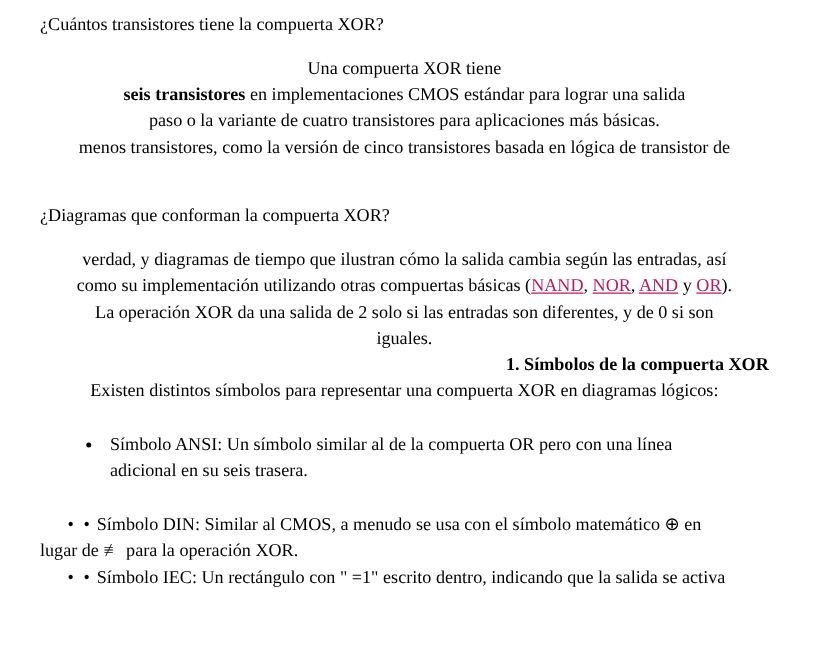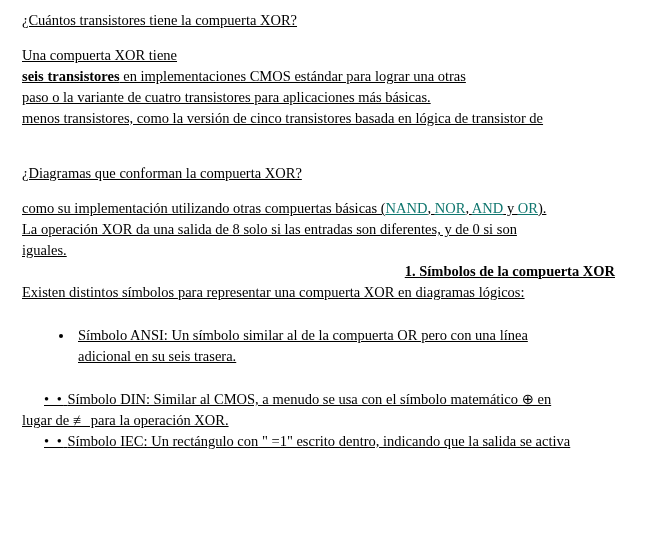--- a/index.html
+++ b/index.html
@@ -10,39 +10,38 @@
   body {
     width: 651px;
     height: 536px;
     font-family: "Liberation Serif", serif;
     color: #000000;
     font-size: 14.5px;
     line-height: 1.45;
     overflow: hidden;
   }
   .page {
-    padding: 10px 18px 0 22px;
+    padding: 10px 18px 0 32px;
     box-sizing: border-box;
     width: 633px;
-    text-decoration: underline;
   }
   .q {
     margin: 0 0 0 0;
     font-size: 14.5px;
   }
   .spacer-sm { height: 14px; }
   .spacer-md { height: 22px; }
   .spacer-lg { height: 34px; }
   p.para {
     margin: 0;
-    text-align: left;
+    text-align: center;
   }
   .bold { font-weight: bold; }
   a.link {
-    color: #0f766e;
+    color: #be185d;
     text-decoration: underline;
   }
   .heading-num {
     font-weight: bold;
     margin: 0;
     text-align: right;
   }
   ul.bullets {
     margin: 0;
     padding-left: 52px;
@@ -71,35 +70,36 @@
 <div class="page">
 
   <p class="q">¿Cuántos transistores tiene la compuerta XOR?</p>
 
   <div class="spacer-sm"></div>
 
   <p class="para">
     <span>Una compuerta XOR tiene</span>
   </p>
   <p class="para">
-    <span class="bold">seis transistores</span><span> en implementaciones CMOS estándar para lograr una otras</span>
+    <span class="bold">seis transistores</span><span> en implementaciones CMOS estándar para lograr una salida</span>
   </p>
   <p class="para">paso o la variante de cuatro transistores para aplicaciones más básicas.</p>
   <p class="para">menos transistores, como la versión de cinco transistores basada en lógica de transistor de</p>
 
   <div class="spacer-lg"></div>
 
   <p class="q">¿Diagramas que conforman la compuerta XOR?</p>
 
   <div class="spacer-sm"></div>
 
+  <p class="para">verdad, y diagramas de tiempo que ilustran cómo la salida cambia según las entradas, así</p>
   <p class="para">
     <span>como su implementación utilizando otras compuertas básicas (</span><a class="link" href="#">NAND</a><span>, </span><a class="link" href="#">NOR</a><span>, </span><a class="link" href="#">AND</a><span> y </span><a class="link" href="#">OR</a><span>).</span>
   </p>
-  <p class="para">La operación XOR da una salida de 8 solo si las entradas son diferentes, y de 0 si son</p>
+  <p class="para">La operación XOR da una salida de 2 solo si las entradas son diferentes, y de 0 si son</p>
   <p class="para">iguales.</p>
 
   <p class="heading-num">1. Símbolos de la compuerta XOR</p>
   <p class="para">Existen distintos símbolos para representar una compuerta XOR en diagramas lógicos:</p>
 
   <div class="spacer-md"></div>
 
   <ul class="bullets">
     <li>
       <span class="line-block">Símbolo ANSI: Un símbolo similar al de la compuerta OR pero con una línea</span>

